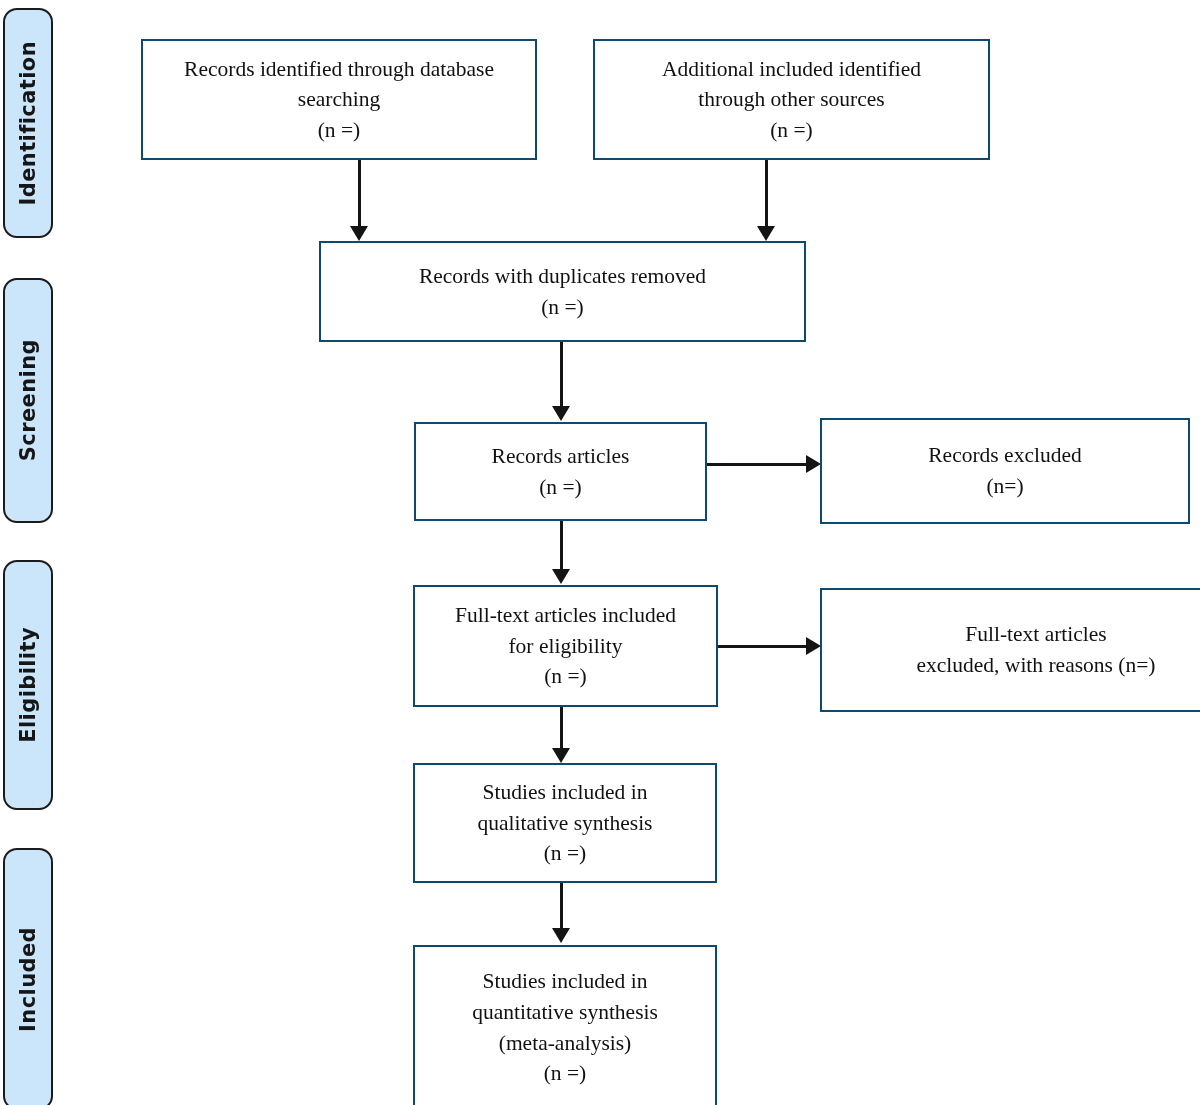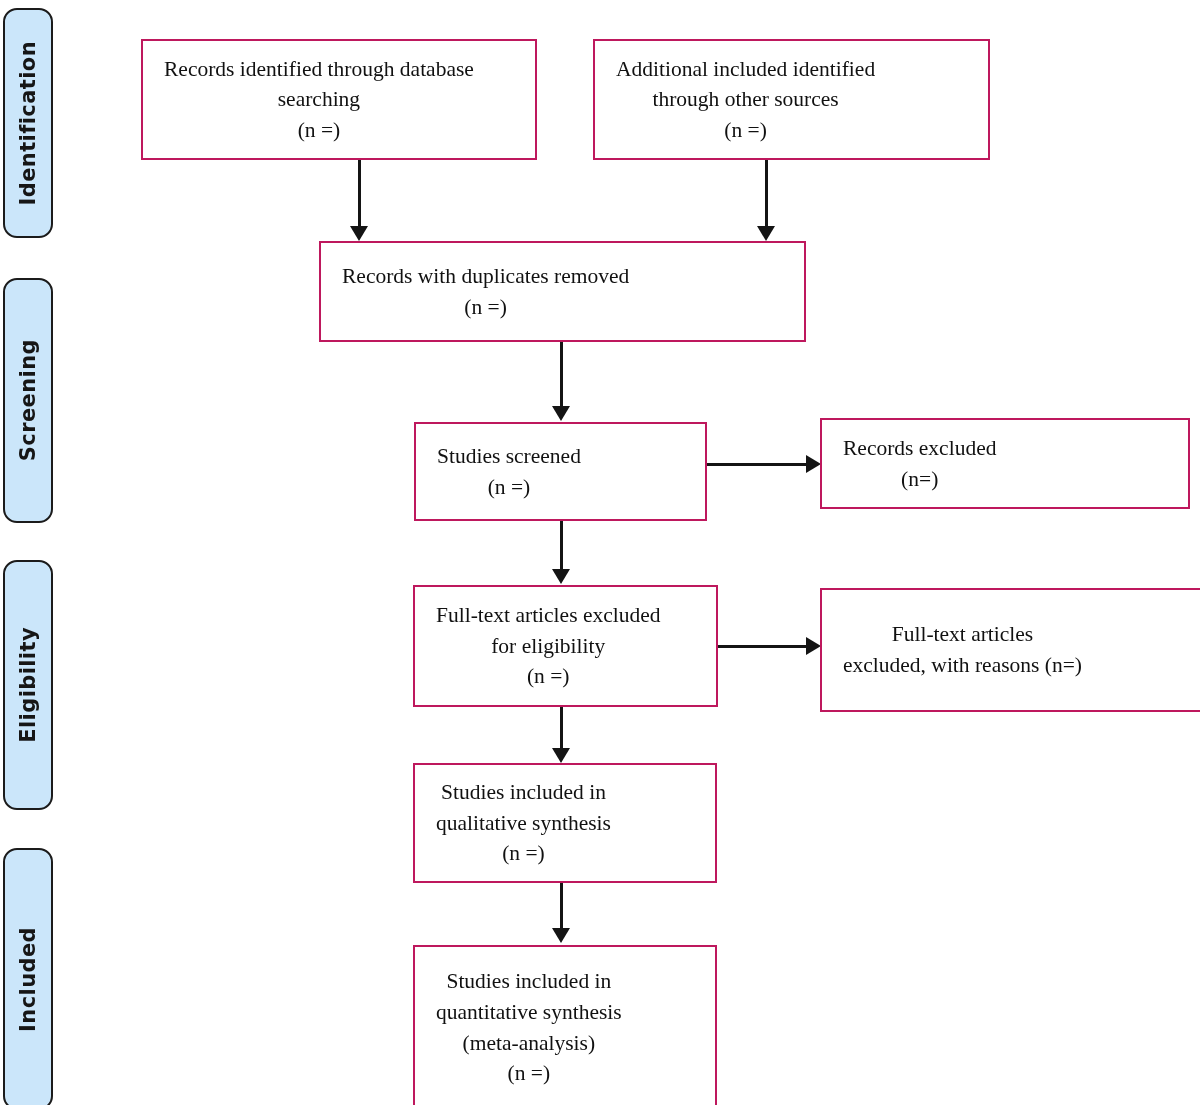--- a/index.html
+++ b/index.html
@@ -35,27 +35,26 @@
     color: #161616;
     white-space: nowrap;
     writing-mode: vertical-rl;
     transform: rotate(180deg);
   }
 
   
   .flow-box {
     position: absolute;
     box-sizing: border-box;
-    border: 2px solid #be185d;
+    border: 2px solid #0c4a6e;
     background: #ffffff;
     display: flex;
     align-items: center;
-    justify-content: flex-start;
+    justify-content: center;
     text-align: center;
-    padding-left: 13px;
   }
   .flow-box .box-text {
     font-family: "Liberation Serif", serif;
     font-size: 21.5px;
     line-height: 1.42;
     color: #111111;
     padding: 0 8px;
     white-space: pre-line;
   }
 
@@ -128,37 +127,37 @@
 
   <div class="flow-box" style="left:319px; top:241px; width:487px; height:101px;">
     <span class="box-text">Records with duplicates removed
 (n =)</span>
   </div>
 
   <div class="conn-v" style="left:560px; top:342px; height:66px;"></div>
   <div class="arrow-down" style="left:552px; top:406px;"></div>
 
   <div class="flow-box" style="left:414px; top:422px; width:293px; height:99px;">
-    <span class="box-text">Studies screened
+    <span class="box-text">Records articles
 (n =)</span>
   </div>
 
   <div class="conn-h" style="left:707px; top:463px; width:103px;"></div>
   <div class="arrow-right" style="left:806px; top:455px;"></div>
 
-  <div class="flow-box" style="left:820px; top:418px; width:370px; height:91px;">
+  <div class="flow-box" style="left:820px; top:418px; width:370px; height:106px;">
     <span class="box-text">Records excluded
 (n=)</span>
   </div>
 
   <div class="conn-v" style="left:560px; top:521px; height:50px;"></div>
   <div class="arrow-down" style="left:552px; top:569px;"></div>
 
   <div class="flow-box" style="left:413px; top:585px; width:305px; height:122px;">
-    <span class="box-text">Full-text articles excluded
+    <span class="box-text">Full-text articles included
 for eligibility
 (n =)</span>
   </div>
 
   <div class="conn-h" style="left:718px; top:645px; width:92px;"></div>
   <div class="arrow-right" style="left:806px; top:637px;"></div>
 
   <div class="flow-box" style="left:820px; top:588px; width:432px; height:124px;">
     <span class="box-text">Full-text articles
 excluded, with reasons (n=)</span>

